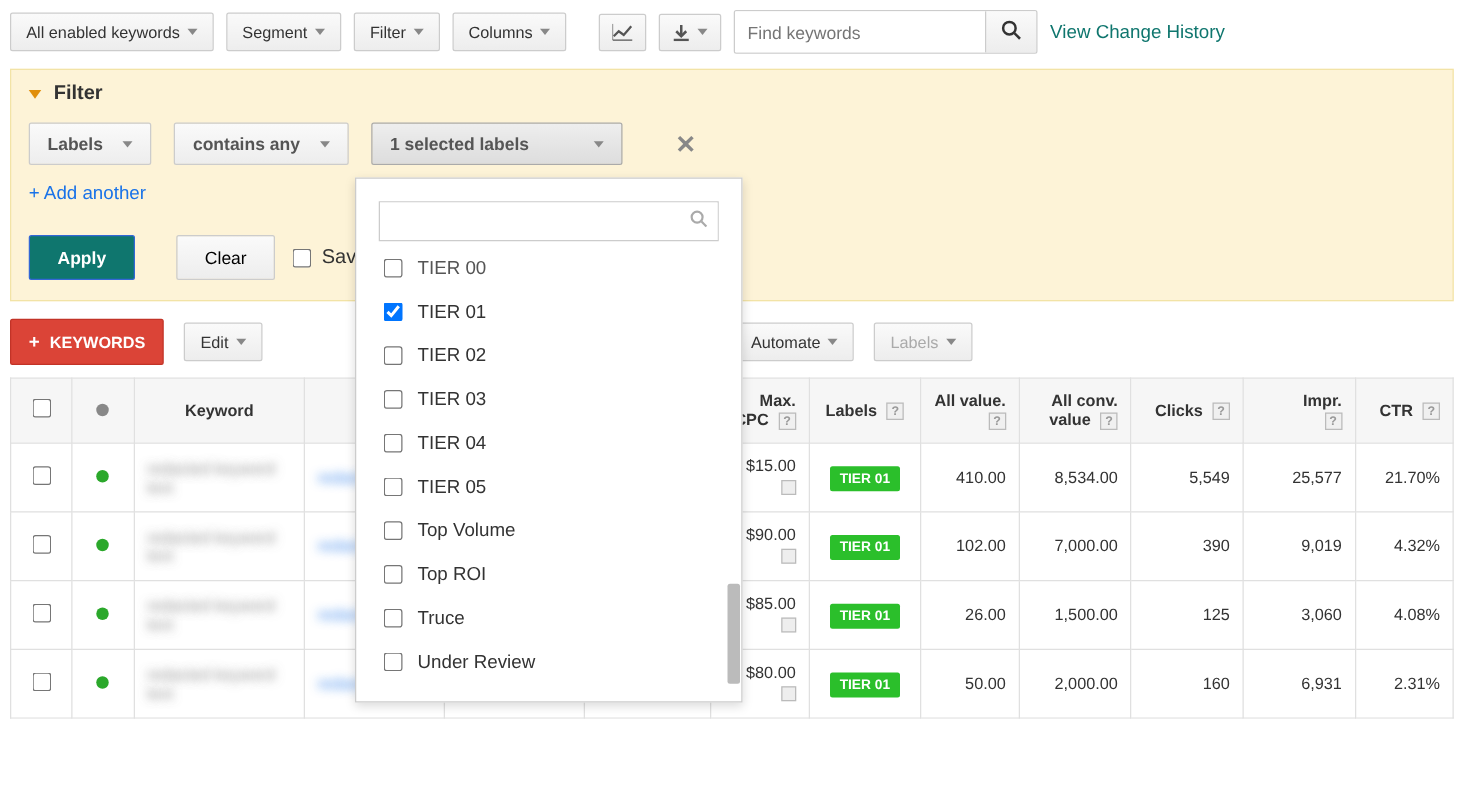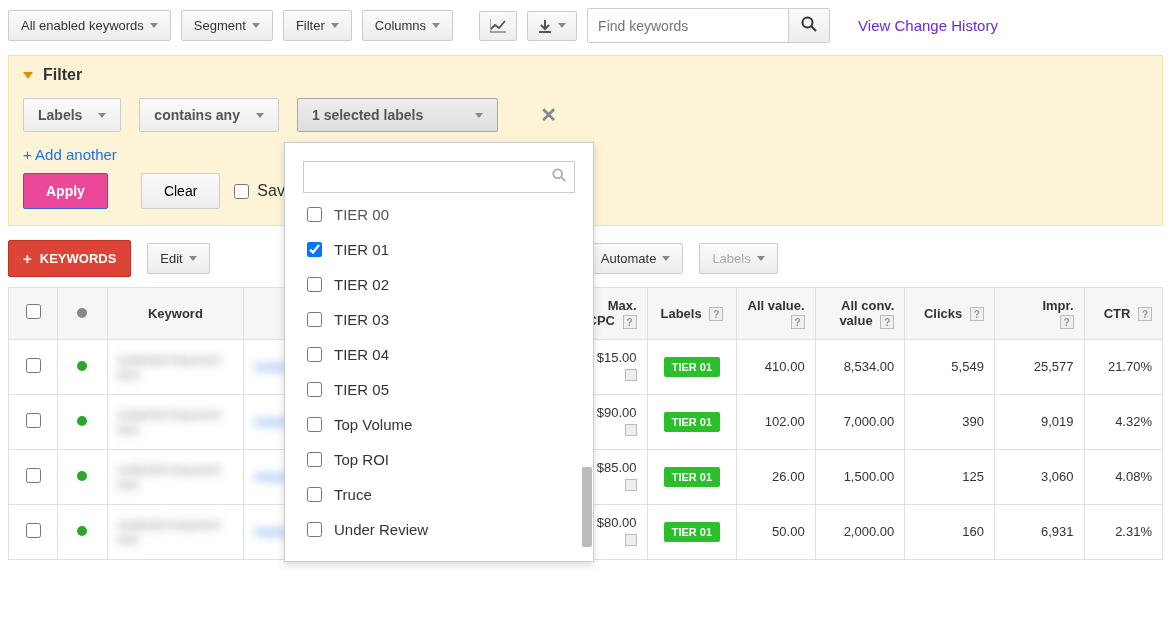--- a/index.html
+++ b/index.html
@@ -6,35 +6,35 @@
 body { font-family: Arial, Helvetica, sans-serif; font-size: 13px; color: #333; background: #fff; width: 1171px; }
 
 
 .toolbar { display: flex; align-items: center; gap: 10px; padding: 8px 8px 10px 8px; }
 .btn { display: inline-flex; align-items: center; gap: 6px; border: 1px solid #ccc; background: linear-gradient(#fafafa,#ededed); color: #333; padding: 7px 12px; font-size: 13px; cursor: pointer; border-radius: 2px; white-space: nowrap; }
 .caret { width: 0; height: 0; border-left: 4px solid transparent; border-right: 4px solid transparent; border-top: 5px solid #888; display: inline-block; }
 .btn-icon { padding: 7px 10px; }
 .search-wrap { display: flex; border: 1px solid #ccc; border-radius: 2px; overflow: hidden; }
 .search-wrap input { border: none; padding: 7px 10px; font-size: 14px; width: 200px; outline: none; }
 .search-wrap .sbtn { border: none; border-left: 1px solid #ccc; background: linear-gradient(#fafafa,#ededed); padding: 7px 12px; cursor: pointer; }
-.link { color: #6d28d9; font-size: 15px; margin-left: 18px; cursor: pointer; }
+.link { color: #0f766e; font-size: 15px; cursor: pointer; }
 
 
 .filter-panel { background: #fdf3d7; border: 1px solid #f2e3a6; margin: 2px 8px 10px 8px; padding: 10px 14px 16px 14px; position: relative; }
 .filter-header { display: flex; align-items: center; gap: 10px; margin-bottom: 14px; }
 .caret-down-accent { width: 0; height: 0; border-left: 5px solid transparent; border-right: 5px solid transparent; border-top: 7px solid #e08e0b; }
 .filter-title { font-size: 16px; font-weight: bold; color: #333; }
 .filter-row { display: flex; align-items: center; gap: 18px; margin-bottom: 14px; position: relative; }
 .fbtn { display: inline-flex; align-items: center; gap: 12px; border: 1px solid #ccc; background: linear-gradient(#fafafa,#ededed); color: #555; padding: 8px 14px; font-size: 14px; cursor: pointer; border-radius: 2px; font-weight: bold; }
 .fbtn .caret { margin-left: 4px; }
 .fbtn.active { background: linear-gradient(#eee,#ddd); border-color: #aaa; gap: 48px; }
 .close-x { color: #888; font-size: 20px; font-weight: bold; cursor: pointer; margin-left: 24px; }
-.add-another { color: #1a73e8; font-size: 15px; margin-bottom: 10px; cursor: pointer; }
+.add-another { color: #1a73e8; font-size: 15px; margin-bottom: 25px; cursor: pointer; }
 .action-row { display: flex; align-items: center; gap: 12px; }
-.apply-btn { background: #ec4899; color: #fff; border: 1px solid #3367d6; padding: 9px 22px; font-size: 14px; font-weight: bold; border-radius: 2px; cursor: pointer; }
+.apply-btn { background: #0f766e; color: #fff; border: 1px solid #3367d6; padding: 9px 22px; font-size: 14px; font-weight: bold; border-radius: 2px; cursor: pointer; }
 .clear-btn { background: linear-gradient(#fafafa,#ededed); border: 1px solid #ccc; padding: 9px 22px; font-size: 14px; border-radius: 2px; cursor: pointer; margin-left: 21px; }
 .save-chk { display: flex; align-items: center; gap: 8px; margin-left: 2px; font-size: 16px; }
 .save-chk input { width: 15px; height: 15px; }
 
 
 .popover { position: absolute; top: 142px; left: 284px; width: 310px; background: #fff; border: 1px solid #ccc; box-shadow: 0 3px 8px rgba(0,0,0,.15); z-index: 50; padding: 18px 12px 14px 12px; }
 .popover-search { position: relative; border: 1px solid #ccc; margin: 0 6px 12px 6px; }
 .popover-search input { width: 100%; border: none; padding: 7px 30px 7px 8px; font-size: 14px; outline: none; }
 .popover-search .mag { position: absolute; right: 8px; top: 6px; color: #aaa; }
 .label-list { max-height: 370px; overflow-y: auto; padding: 0 2px; }

